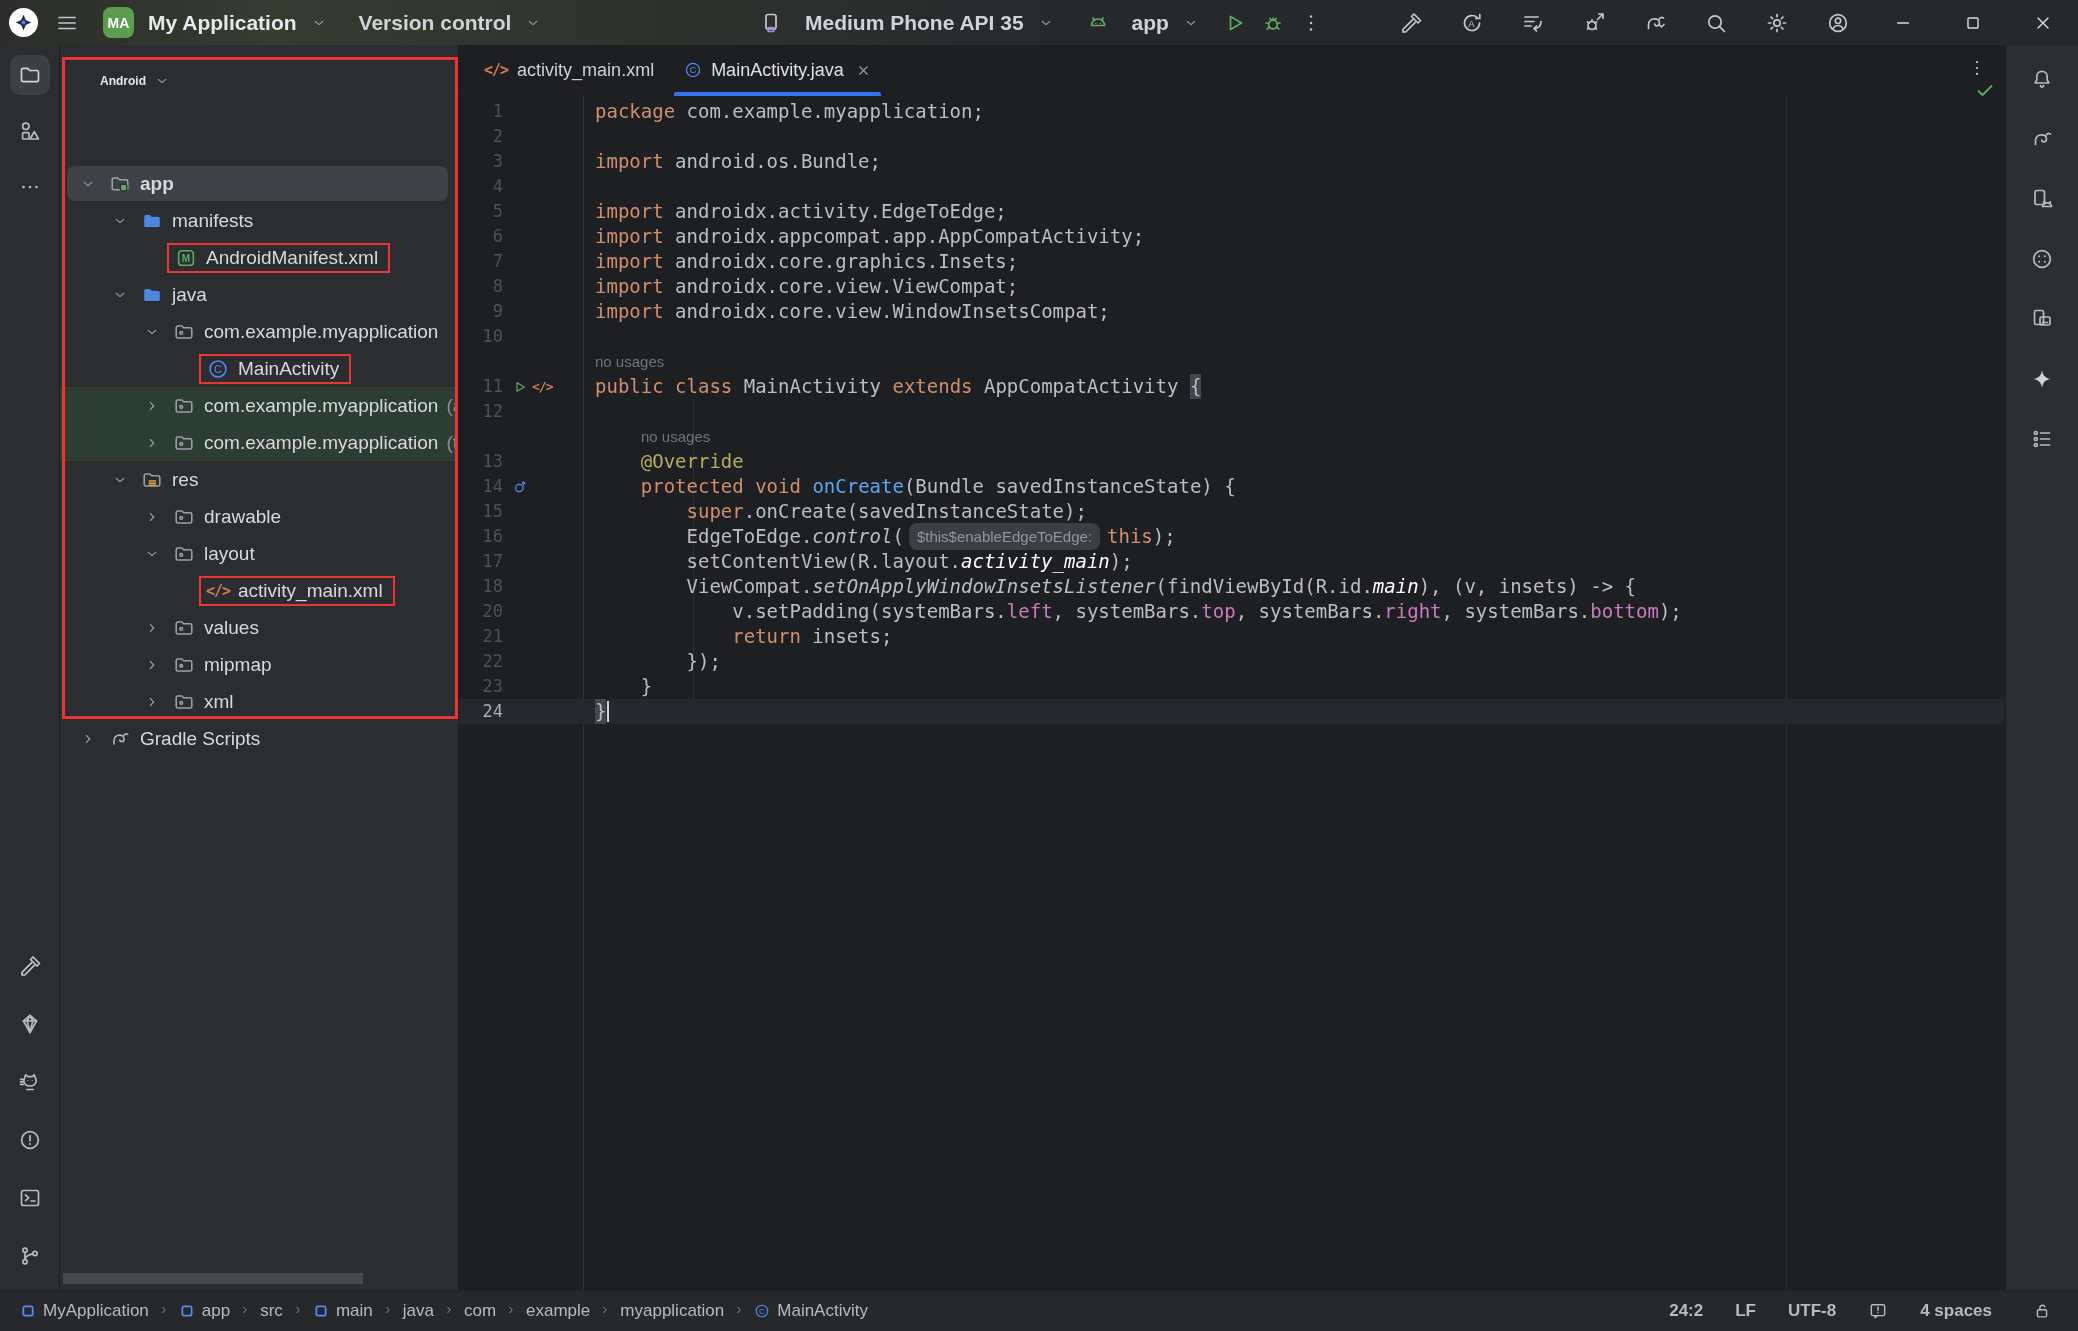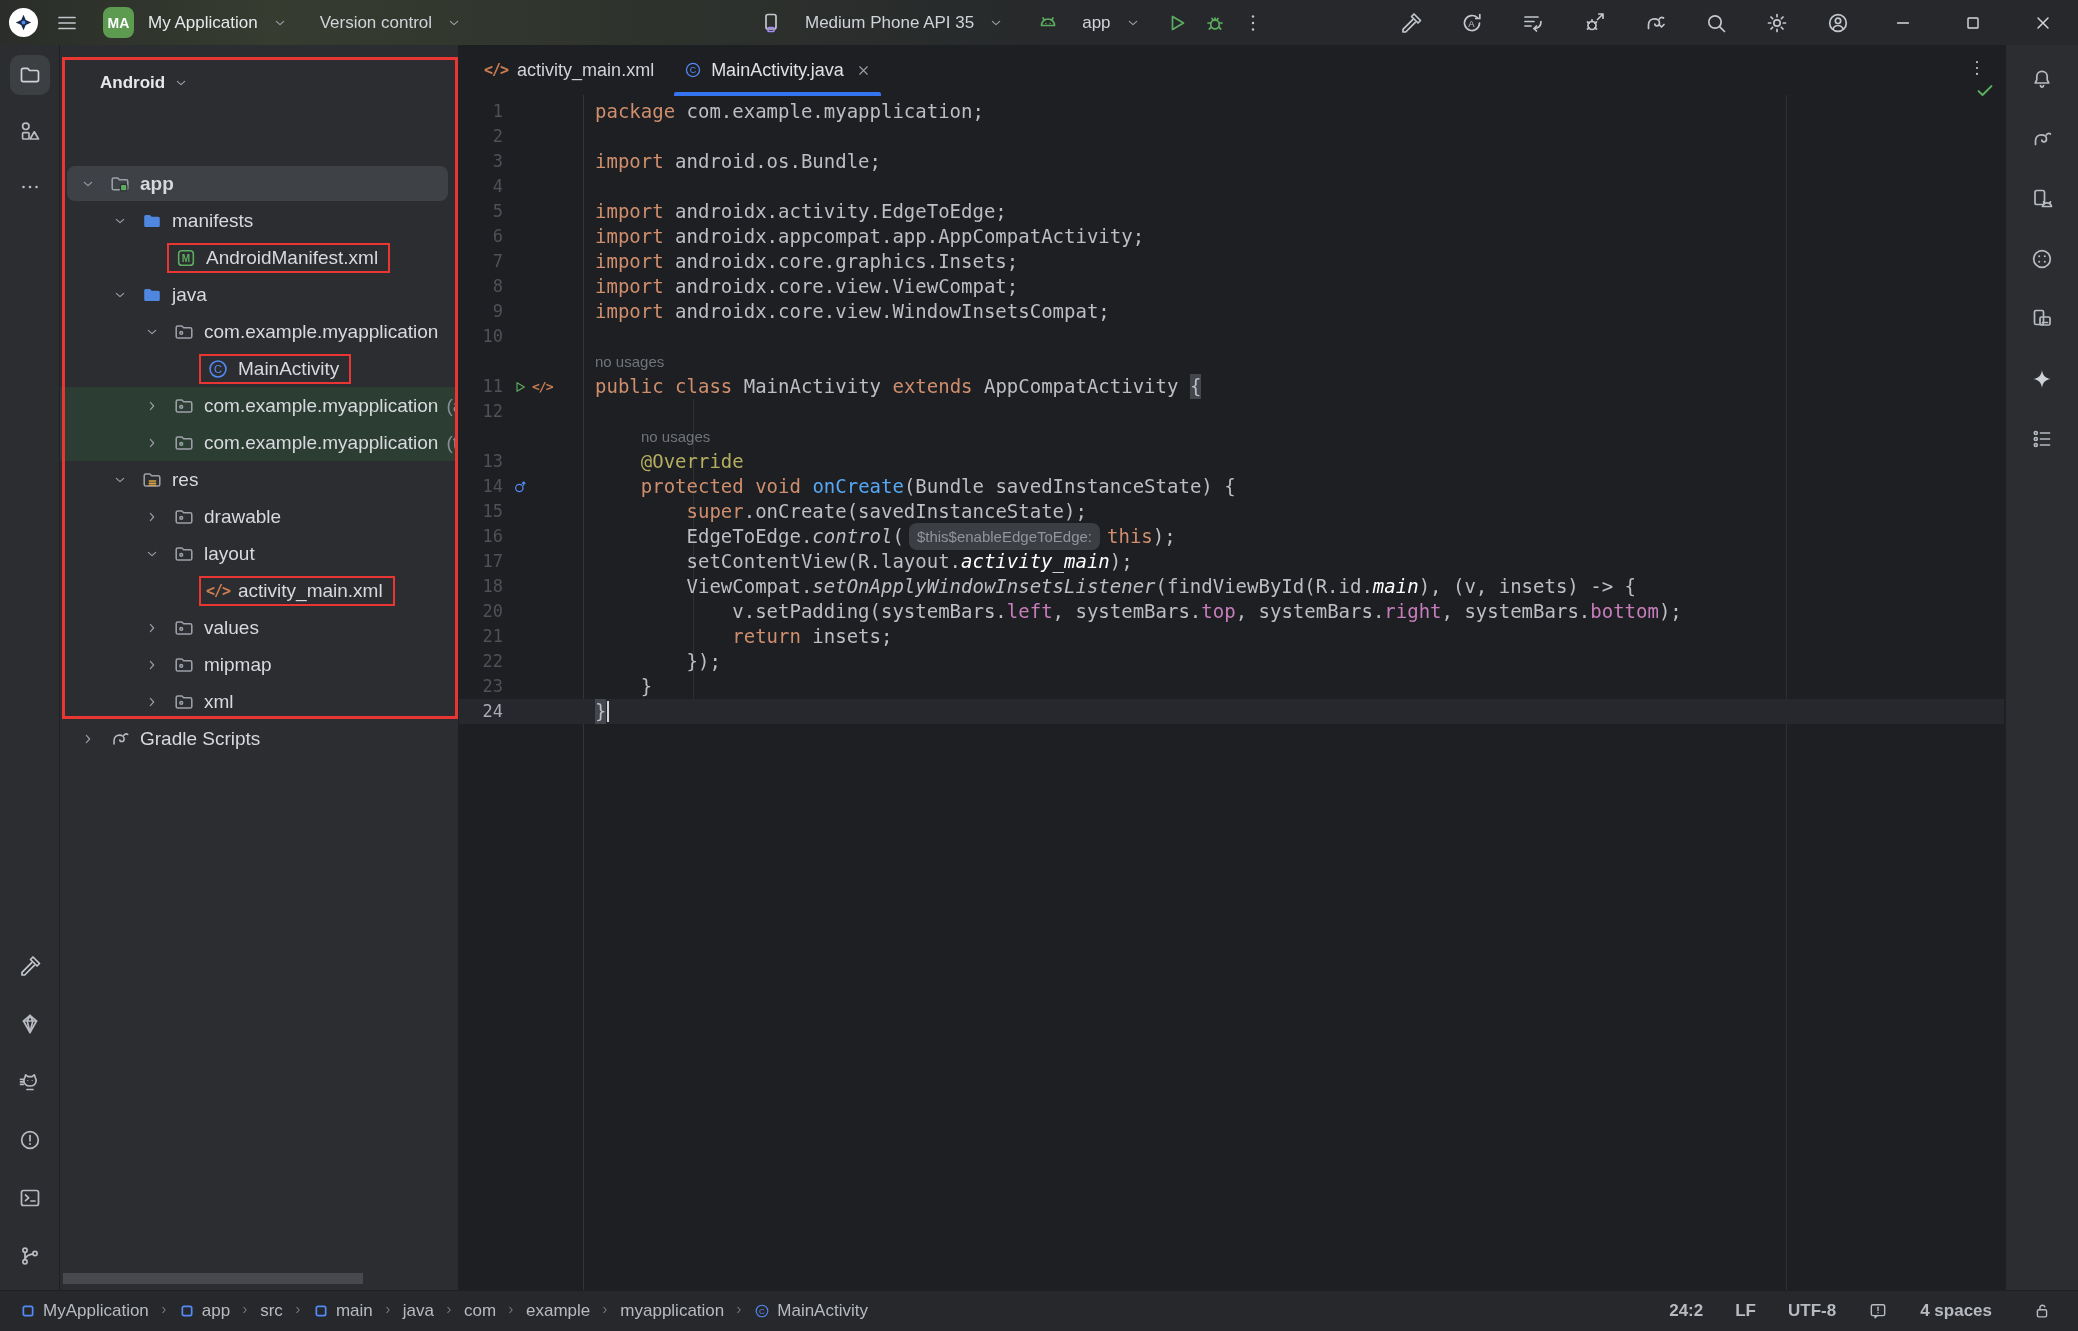--- a/index.html
+++ b/index.html
@@ -12,21 +12,21 @@
 
   
   .titlebar{position:absolute;left:0;top:0;width:100%;height:45px;
     background:linear-gradient(90deg,#2a2d29 0%,#363c30 13%,#2f332d 30%,#26282b 52%,#26282b 100%);
     display:flex;align-items:center;z-index:20;}
   .tb-left{display:flex;align-items:center;gap:10px;padding-left:9px;height:100%;}
   .logo{width:29px;height:29px;border-radius:50%;background:#ffffff;display:flex;align-items:center;justify-content:center;}
   .tb-btn{height:36px;padding:0 7px;display:flex;align-items:center;gap:14px;border-radius:8px;}
   .badge{width:31px;height:31px;border-radius:8px;background:#5d9c50;color:#fff;font-weight:700;
          font-size:14px;display:flex;align-items:center;justify-content:center;}
-  .tb-label{font-size:17px;color:#e6e8ec;white-space:nowrap;}
+  .tb-label{font-size:21px;color:#e6e8ec;white-space:nowrap;font-weight:bold;}
   .tb-label.dim{color:#d0d3d9;margin-left:8px;}
   .tb-center{position:absolute;left:752px;top:0;height:100%;display:flex;align-items:center;}
   .tb-right{position:absolute;right:0;top:0;height:100%;display:flex;align-items:center;}
   .tb-ibtn{width:61px;height:100%;display:flex;align-items:center;justify-content:center;}
   .win-btn{width:70px;height:100%;display:flex;align-items:center;justify-content:center;}
   .sp18{width:18px}.sp10{width:10px}
 
   
   .stripe-l{position:absolute;left:0;top:45px;width:60px;bottom:41px;background:#2b2d30;
     border-right:1px solid #1f2023;display:flex;flex-direction:column;align-items:center;
@@ -35,21 +35,21 @@
   .stripe-l .grp.bot{margin-top:auto;gap:18px;}
   .sbtn{width:40px;height:40px;border-radius:10px;display:flex;align-items:center;justify-content:center;}
   .sbtn.sel{background:#3d4043;}
   .stripe-r{position:absolute;right:0;top:45px;width:73px;bottom:41px;background:#2b2d30;
     border-left:1px solid #1f2023;display:flex;flex-direction:column;align-items:center;
     padding:14px 0;box-sizing:border-box;gap:20px;z-index:10;}
 
   
   .project{position:absolute;left:60px;top:45px;width:398px;bottom:41px;background:#2b2d30;
     border-right:1px solid #1f2023;overflow:hidden;z-index:5;}
-  .p-head{display:flex;align-items:center;gap:8px;padding:28px 0 0 40px;font-size:17px;
+  .p-head{display:flex;align-items:center;gap:8px;padding:28px 0 0 40px;font-size:12px;
     font-weight:700;color:#e6e8ec;}
   .tree{position:absolute;top:120px;left:0;right:0;}
   .trow{position:relative;height:37px;display:flex;align-items:center;font-size:19px;color:#d7d9de;white-space:nowrap;}
   .trow .inner{display:flex;align-items:center;gap:8px;position:relative;z-index:1;}
   .trow.selected::before{content:"";position:absolute;left:7px;right:10px;top:1px;bottom:1px;
     border-radius:8px;background:#3e4145;}
   .trow.tinted{background:#2c3e33;}
   .tchev{width:24px;display:flex;justify-content:center;flex:none;}
   .ticon{width:24px;display:flex;justify-content:center;flex:none;}
   .lbl.b{font-weight:700;}

